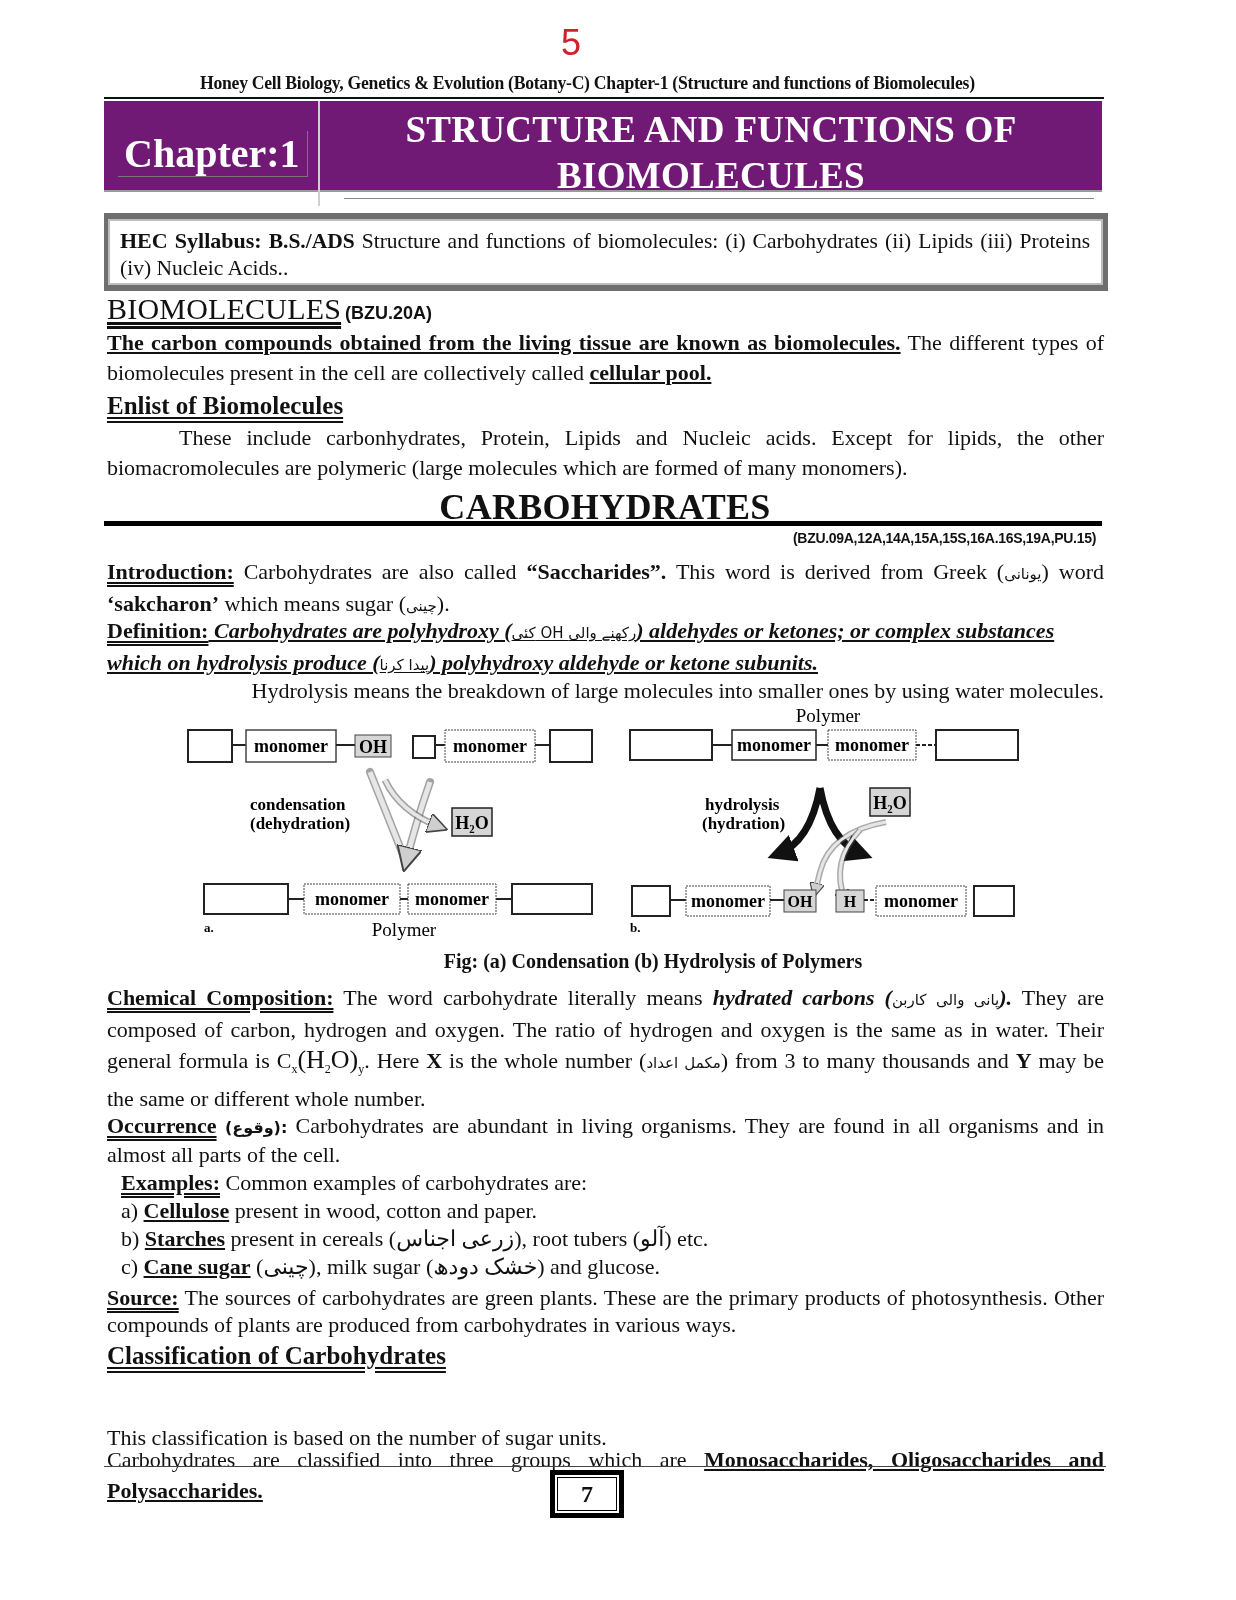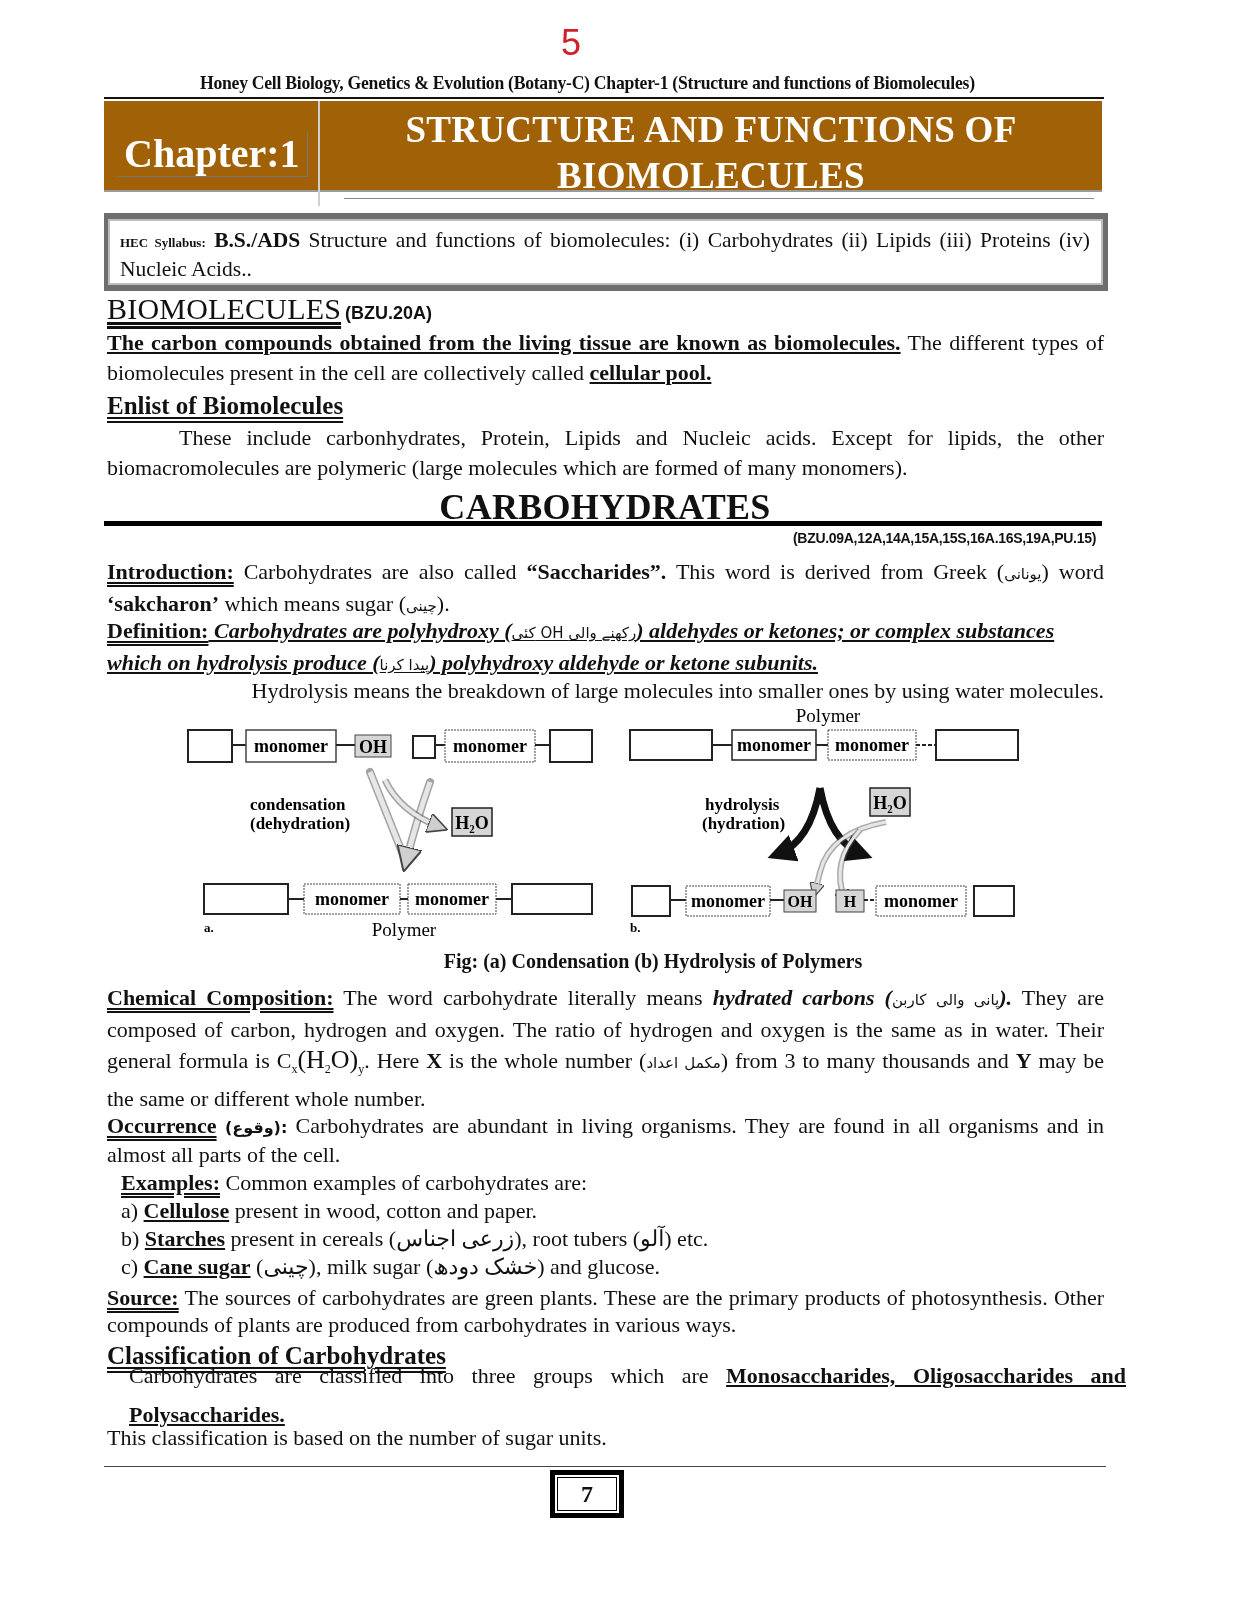--- a/index.html
+++ b/index.html
@@ -12,21 +12,21 @@
       left: 0; width: 1142px; top: 22px; text-align: center;
       font-family: "Liberation Sans", sans-serif; font-size: 36px; color: #d0202a;
     }
     .running-head {
       left: 200px; top: 72px; font-size: 19px; font-weight: bold; letter-spacing: -0.3px;
       transform: scaleX(0.93); transform-origin: left top; white-space: nowrap;
     }
     .head-rule { left: 104px; width: 1000px; top: 97px; height: 0; border-top: 2px solid #111; }
 
     .chapter-banner {
-      left: 104px; top: 101px; width: 998px; height: 91px; background: #a16207;
+      left: 104px; top: 101px; width: 998px; height: 91px; background: #701a75;
       border-bottom: 2px solid #9a9a9a; box-sizing: border-box;
     }
     .chapter-left {
       left: 0; top: 0; width: 214px; height: 105px; border-right: 2px solid #cfcfcf;
     }
     .chapter-label {
       left: 14px; top: 30px; width: 190px; height: 46px; color: #fff;
       font-size: 40px; font-weight: bold; line-height: 46px; text-align: left;
       border-right: 1px solid #777; border-bottom: 1px solid #777; padding-left: 6px; box-sizing: border-box;
     }
@@ -101,21 +101,21 @@
     <div class="abs chapter-label">Chapter:1</div>
   </div>
   <div class="abs chapter-title">
     <div>STRUCTURE AND FUNCTIONS OF</div>
     <div>BIOMOLECULES</div>
   </div>
   <div class="abs chapter-title-rule"></div>
 </div>
 
 <div class="abs syllabus-box">
-  <div class="abs syllabus-text"><b style="font-size:13px">HEC Syllabus:</b> <b>B.S./ADS</b><span> Structure and functions of biomolecules: (i) Carbohydrates (ii) Lipids (iii) Proteins (iv) Nucleic Acids..</span></div>
+  <div class="abs syllabus-text"><b style="font-size:22px">HEC Syllabus:</b> <b>B.S./ADS</b><span> Structure and functions of biomolecules: (i) Carbohydrates (ii) Lipids (iii) Proteins (iv) Nucleic Acids..</span></div>
 </div>
 
 <div class="abs" style="left:107px; top:293px; white-space:nowrap;">
   <span class="h-big">BIOMOLECULES</span>
   <span class="ref-tag" style="">(BZU.20A)</span>
 </div>
 <div class="abs para" style="top:328px;"><b class="u">The carbon compounds obtained from the living tissue are known as biomolecules.</b><span> The different types of biomolecules present in the cell are collectively called </span><b class="u">cellular pool.</b></div>
 
 <div class="abs section-h" style="top:391px;">Enlist of Biomolecules</div>
 <div class="abs para" style="top:423px; text-indent:72px;">These include carbonhydrates, Protein, Lipids and Nucleic acids. Except for lipids, the other biomacromolecules are polymeric (large molecules which are formed of many monomers).</div>
@@ -237,19 +237,19 @@
 <div class="abs para" style="top:1169px; line-height:28px; text-align:left;margin-left:14px;">
   <div><span class="lbl">Examples:</span><span> Common examples of carbohydrates are:</span></div>
   <div><span>a) </span><b class="u">Cellulose</b><span> present in wood, cotton and paper.</span></div>
   <div><span>b) </span><b class="u">Starches</b><span> present in cereals (زرعی اجناس), root tubers (آلو) etc.</span></div>
   <div><span>c) </span><b class="u">Cane sugar</b><span> (چینی), milk sugar (خشک دودھ) and glucose.</span></div>
 </div>
 
 <div class="abs para" style="top:1284px; line-height:27px;"><span class="lbl">Source:</span><span> The sources of carbohydrates are green plants. These are the primary products of photosynthesis. Other compounds of plants are produced from carbohydrates in various ways.</span></div>
 
 <div class="abs section-h" style="top:1341px;">Classification of Carbohydrates</div>
-<div class="abs para" style="top:1356px; line-height:39px;margin-left:22px;"><span>Carbohydrates are classified into three groups which are </span><b class="u">Monosaccharides, Oligosaccharides and Polysaccharides.</b></div>
+<div class="abs para" style="top:1444px; line-height:31px;"><span>Carbohydrates are classified into three groups which are </span><b class="u">Monosaccharides, Oligosaccharides and Polysaccharides.</b></div>
 <div class="abs para" style="top:1424px; line-height:27px;">This classification is based on the number of sugar units.</div>
 
 <div class="abs foot-rule"></div>
 <div class="abs page-box">
   <div class="page-box-inner">7</div>
 </div>
 
 </body></html>

